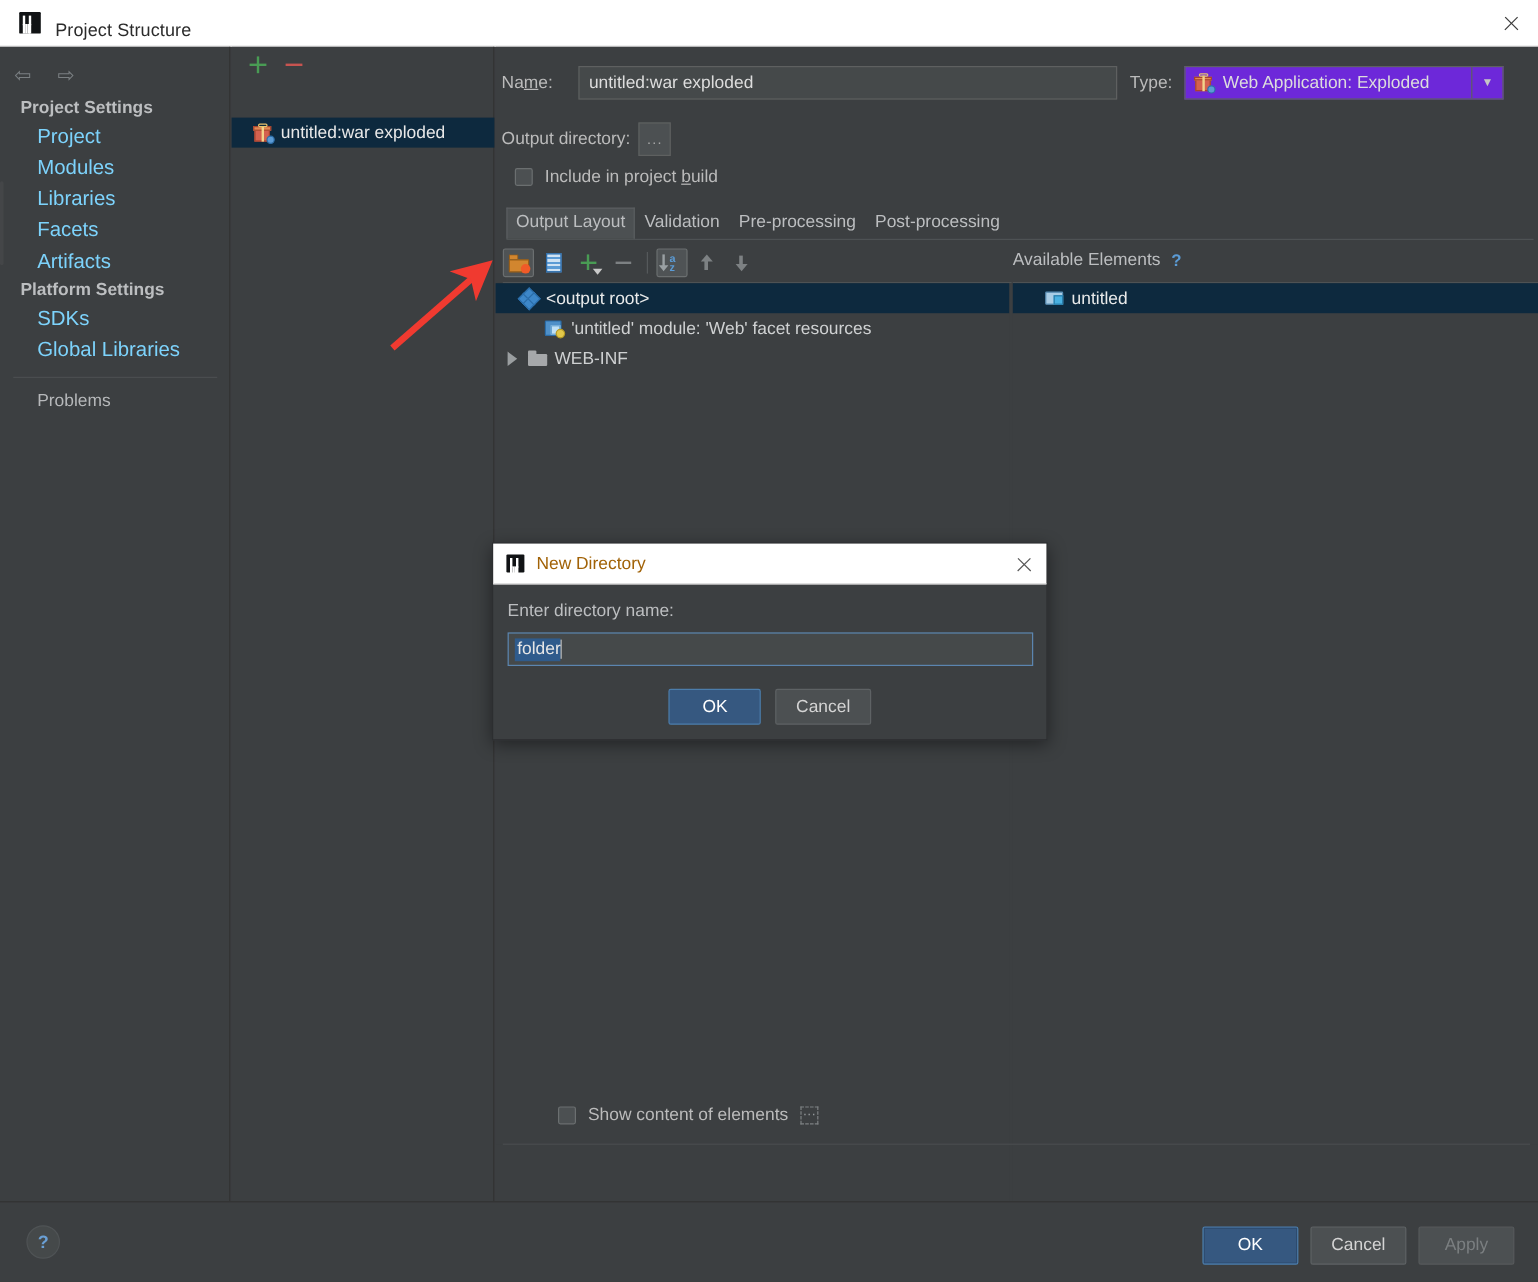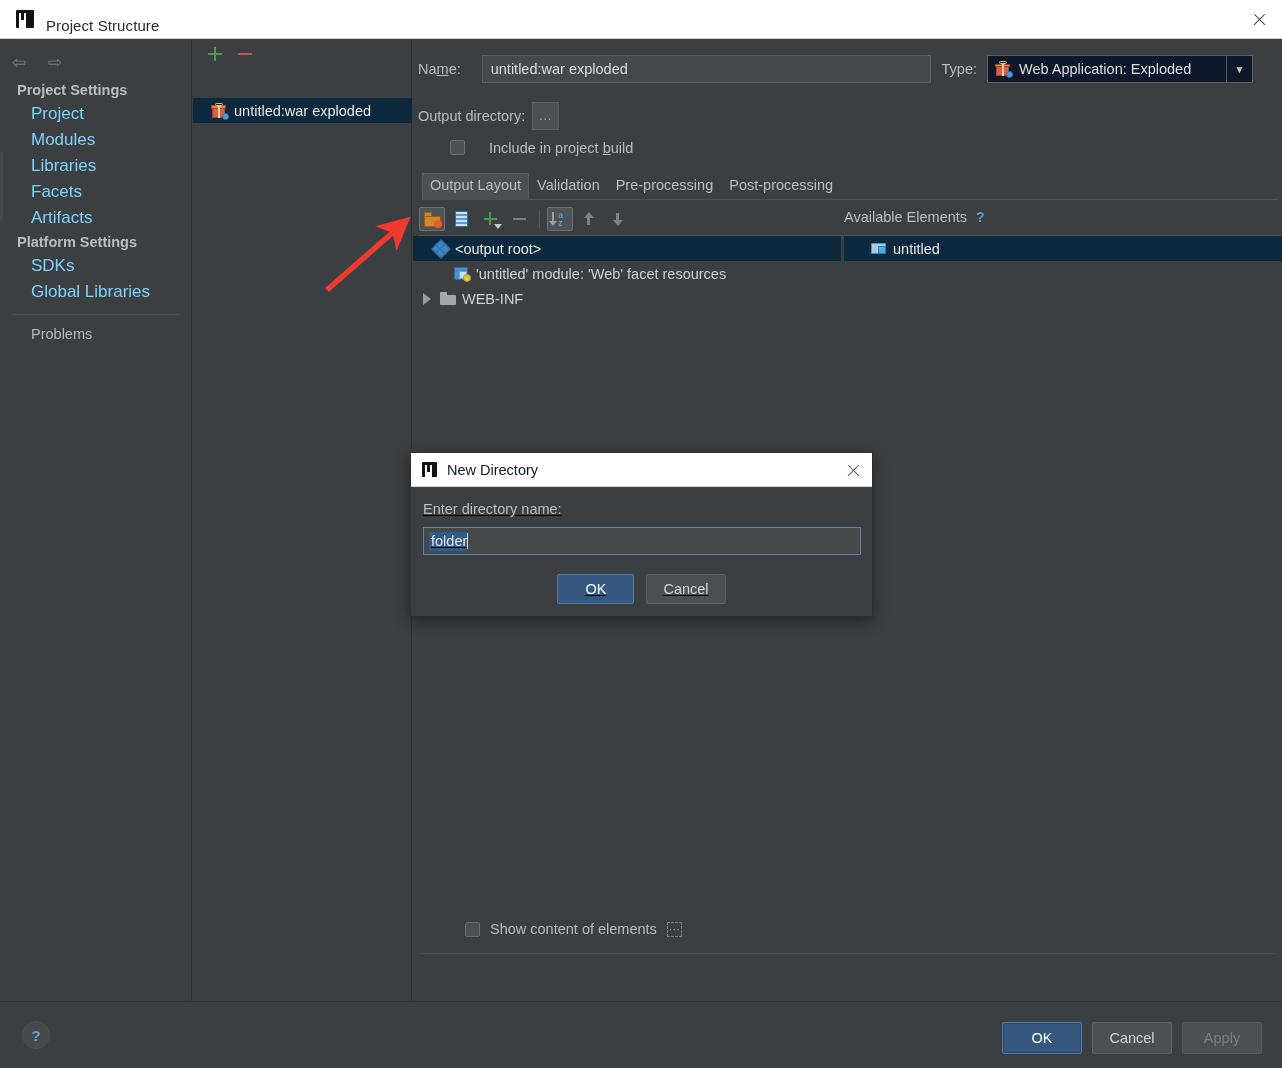--- a/index.html
+++ b/index.html
@@ -159,21 +159,21 @@
     font-size: 14.5px; height: 28px; line-height: 26px; padding: 0 8px;
     font-family: "Liberation Sans", sans-serif;
   }
   .name-field { width: 449px; margin-left: 21px; }
 
   .type-wrap {
     position: absolute; right: 29px; top: 16px; display: flex; align-items: center;
   }
   .type-combo {
     margin-left: 10px; height: 28px; width: 266px;
-    background: #0f172a; border: 1px solid #5e6060;
+    background: #6d28d9; border: 1px solid #5e6060;
     display: flex; align-items: center; gap: 7px; padding-left: 8px;
     color: #dddddd; font-size: 14.5px; position: relative;
   }
   .combo-arrow {
     position: absolute; right: 0; top: 0; width: 26px; height: 26px;
     border-left: 1px solid #5e6060;
     display: flex; align-items: center; justify-content: center;
     color: #c6c6c6; font-size: 10px;
   }
 
@@ -184,21 +184,21 @@
   .out-field { flex: 1 1 auto; margin-left: 12px; }
   .browse-btn {
     width: 27px; height: 28px; margin-left: 7px;
     background: #4c5052; border: 1px solid #5e6060; color: #a9a9a9;
     display: flex; align-items: center; justify-content: center;
     font-size: 12px; letter-spacing: 1px; line-height: 1;
   }
 
   .row-chk {
     position: absolute; left: 16px; top: 101px;
-    display: flex; gap: 24px; margin-left: 21px;
+    display: flex; gap: 10px;
   }
   .checkbox {
     width: 15px; height: 15px; background: #4c5052;
     border: 1px solid #6b6f70; border-radius: 2px;
   }
 
   
   .tabs {
     position: absolute; left: 9px; top: 135px;
     display: flex; align-items: flex-end; height: 26px;
@@ -414,27 +414,27 @@
     box-shadow: 0 4px 14px rgba(0,0,0,.45);
     border: 1px solid #2c2e30;
   }
   .modal-title {
     height: 34px; background: #ffffff; display: flex; align-items: center;
     border-bottom: 1px solid #d8d8d8; position: relative;
   }
   .modal-title .ij {
     width: 15px; height: 15px; margin-left: 11px; margin-right: 10px; flex: none;
   }
-  .modal-title-text { font-size: 14.5px; color: #0f172a; }
+  .modal-title-text { font-size: 14.5px; color: #a16207; }
   .modal-close {
     position: absolute; right: 8px; top: 6px; width: 22px; height: 22px;
     display: flex; align-items: center; justify-content: center;
   }
   .modal-close .x-icon::before, .modal-close .x-icon::after { background: #555; }
-  .modal-body { padding: 14px 12px 0 12px; text-decoration: underline; }
+  .modal-body { padding: 14px 12px 0 12px; }
   .modal-label { color: #bcbec0; font-size: 14.5px; }
   .modal-input {
     margin-top: 10px; height: 28px; width: 438px;
     background: #45494a; border: 1px solid #5b85b0;
     display: flex; align-items: center; padding-left: 5px;
   }
   .sel-text {
     background: #2f5b8c; color: #e6e6e6; font-size: 14.5px; padding: 1px 0 2px 2px;
     position: relative;
   }

